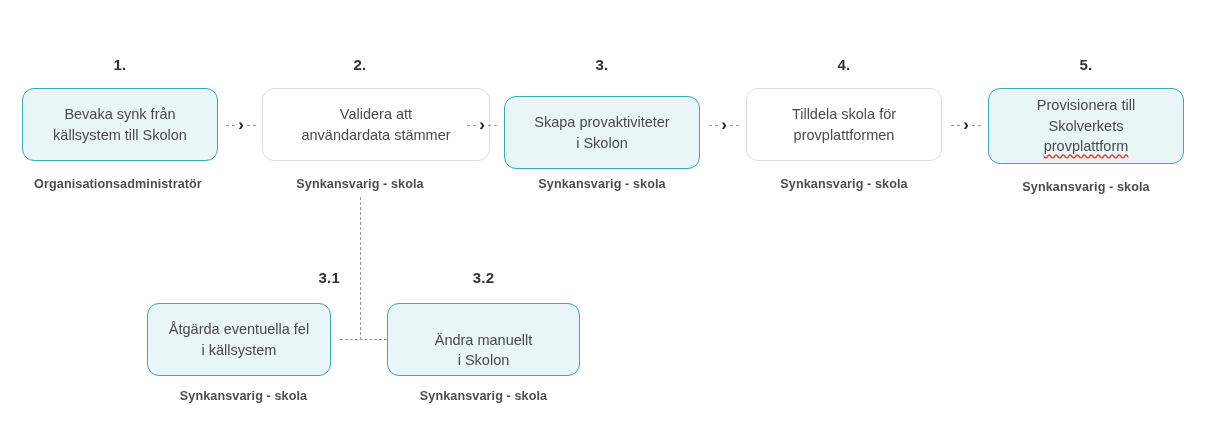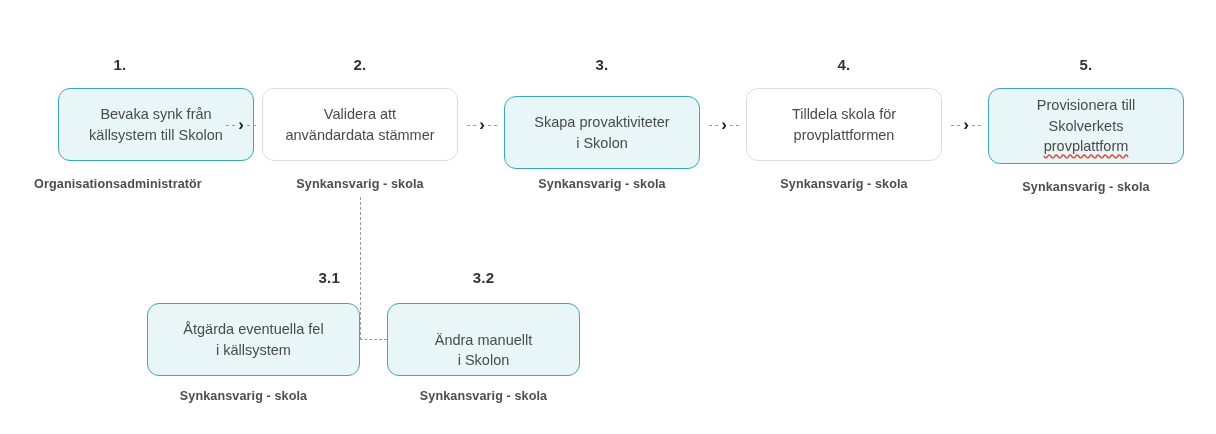--- a/index.html
+++ b/index.html
@@ -112,34 +112,34 @@
     height: 0;
     border-top: 1.4px dashed #9a9a9a;
   }
 </style>
 </head>
 <body>
 
 <div id="canvas">
 
   <div class="step-num" style="left:22px; top:56px; width:196px;">1.</div>
-  <div class="node teal" style="left:22px; top:88px; width:196px; height:73px;margin-left:36px;">
+  <div class="node teal" style="left:22px; top:88px; width:196px; height:73px;">
     <span class="node-text">Bevaka synk från
 källsystem till Skolon</span>
   </div>
   <div class="role" style="left:-12px; top:177px; width:260px;">Organisationsadministratör</div>
 
   <div class="connector" style="left:220px; top:118px; width:42px;">
     <span class="conn-dash"></span>
     <span class="conn-chevron">›</span>
     <span class="conn-dash"></span>
   </div>
 
   <div class="step-num" style="left:262px; top:56px; width:196px;">2.</div>
-  <div class="node plain" style="left:262px; top:88px; width:196px; height:73px;">
+  <div class="node plain" style="left:262px; top:88px; width:228px; height:73px;">
     <span class="node-text">Validera att
 användardata stämmer</span>
   </div>
   <div class="role" style="left:262px; top:177px; width:196px;">Synkansvarig - skola</div>
 
   <div class="connector" style="left:460px; top:118px; width:44px;">
     <span class="conn-dash"></span>
     <span class="conn-chevron">›</span>
     <span class="conn-dash"></span>
   </div>
@@ -176,21 +176,21 @@
 Skolverkets
 </span><span class="spell">provplattform</span></span>
   </div>
   <div class="role" style="left:988px; top:180px; width:196px;">Synkansvarig - skola</div>
 
   <div class="branch-v" style="left:360px; top:197px; height:143px;"></div>
 
   <div class="branch-h" style="left:340px; top:339px; width:47px;"></div>
 
   <div class="step-num" style="left:147px; top:269px; width:193px;text-align:right;">3.1</div>
-  <div class="node teal" style="left:147px; top:303px; width:213px; height:73px;">
+  <div class="node teal" style="left:147px; top:303px; width:184px; height:73px;">
     <span class="node-text">Åtgärda eventuella fel
 i källsystem</span>
   </div>
   <div class="role" style="left:147px; top:389px; width:193px;">Synkansvarig - skola</div>
 
   <div class="step-num" style="left:387px; top:269px; width:193px;">3.2</div>
   <div class="node teal" style="left:387px; top:303px; width:193px; height:73px;align-items:flex-end;">
     <span class="node-text">Ändra manuellt
 i Skolon</span>
   </div>

